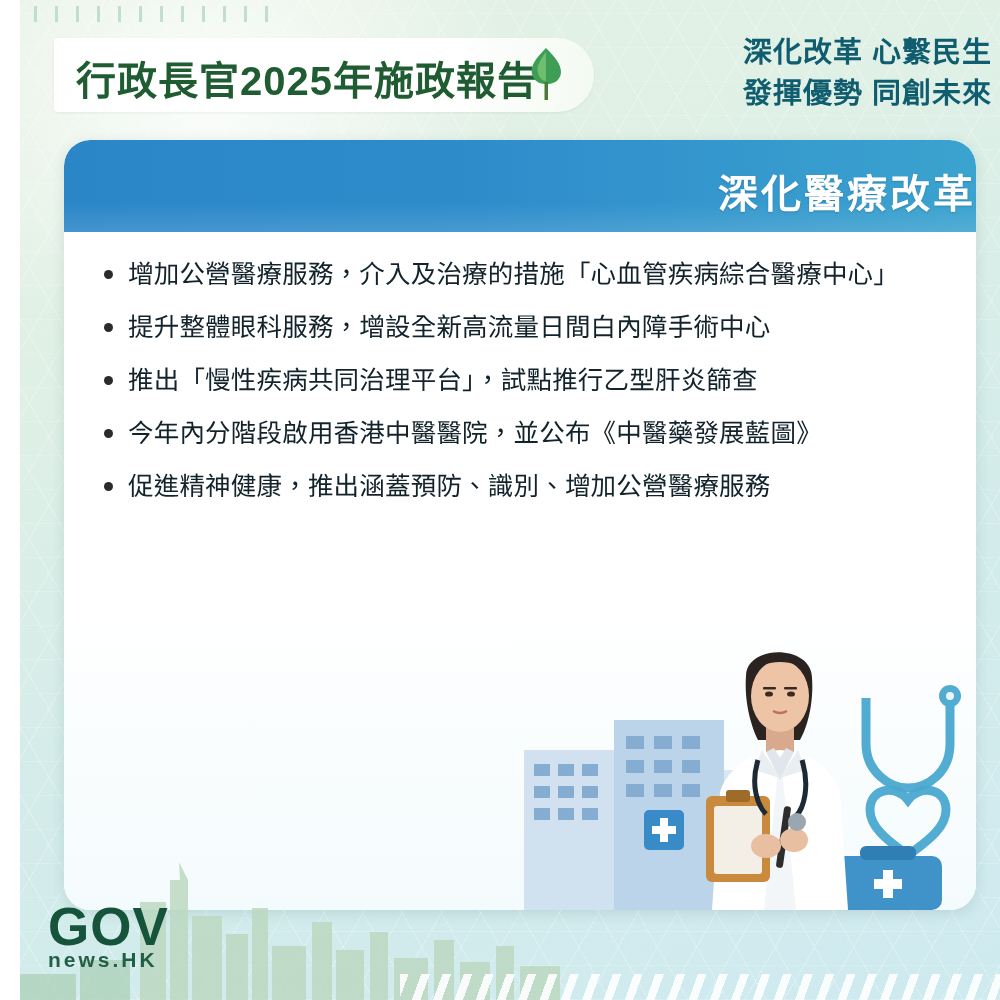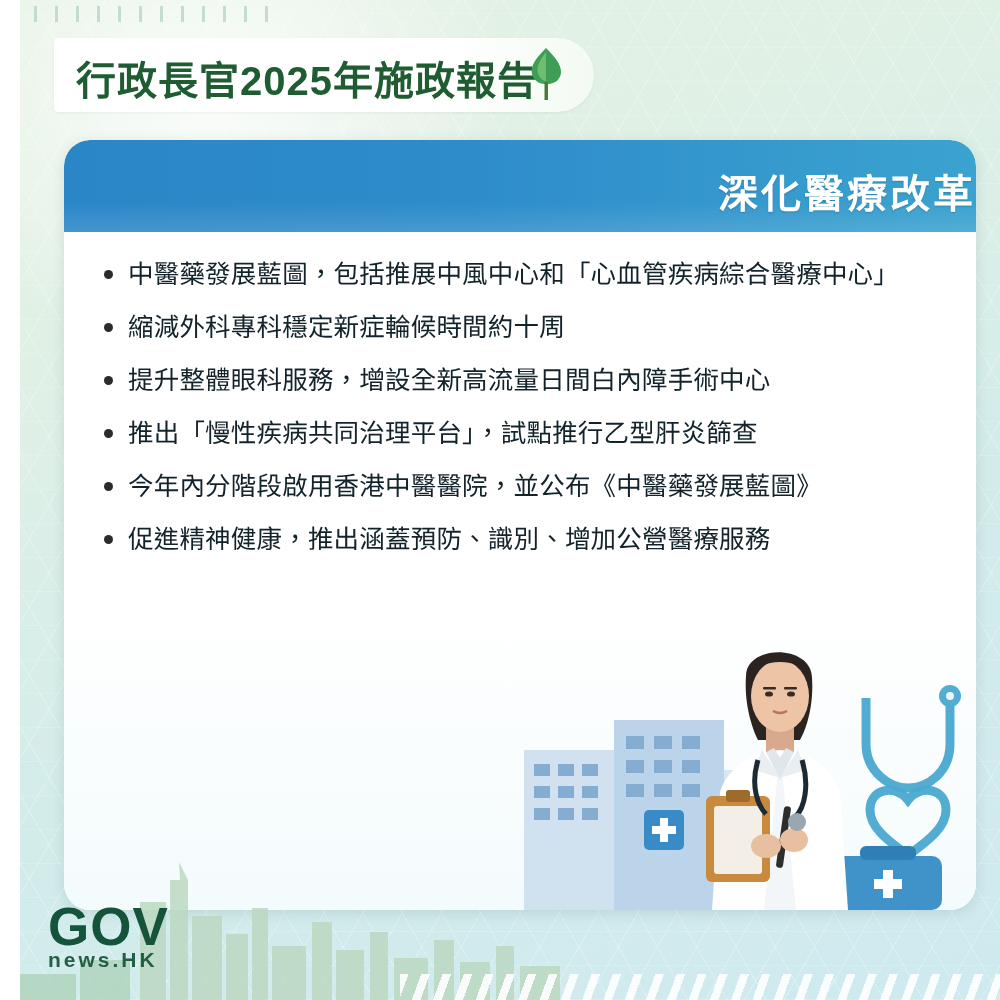--- a/index.html
+++ b/index.html
@@ -245,30 +245,33 @@
     <div class="title-plate">
       <span class="ttl">行政長官2025年施政報告</span>
     </div>
     <span class="tree-icon">
       <svg viewBox="0 0 64 62" width="64" height="62" aria-hidden="true">
         <path d="M32 4 C22 14 16 22 18 30 C19 36 25 40 31 40 L31 56 L34 56 L34 40 C41 40 47 35 47 28 C47 20 41 13 32 4 Z" fill="#3f9e55"></path>
         <path d="M32 8 C26 16 22 23 24 29 C25 34 29 37 32 37 Z" fill="#6dbf6f"></path>
         <rect x="30.5" y="38" width="3.5" height="18" fill="#4a7a3a"></rect>
       </svg>
     </span>
+    <div class="slogan">
+      <div class="ln">深化改革 心繫民生</div>
+      <div class="ln">發揮優勢 同創未來</div>
+    </div>
   </div>
 
   <div class="card">
     <div class="card-head">
       <div class="h">深化醫療改革</div>
     </div>
     <div class="card-body">
       <ul class="points">
-        <li>中醫藥發展藍圖，包括推展中風中心和「心血管疾病綜合醫療中心」</li>
-        <li>縮減外科專科穩定新症輪候時間約十周</li>
+        <li>增加公營醫療服務，介入及治療的措施「心血管疾病綜合醫療中心」</li>
         <li>提升整體眼科服務，增設全新高流量日間白內障手術中心</li>
         <li>推出「慢性疾病共同治理平台」，試點推行乙型肝炎篩查</li>
         <li>今年內分階段啟用香港中醫醫院，並公布《中醫藥發展藍圖》</li>
         <li>促進精神健康，推出涵蓋預防、識別、增加公營醫療服務</li>
       </ul>
 
       <div style="position:absolute;left:440px;bottom:0;width:480px;height:230px;overflow:hidden;">
         <svg viewBox="0 0 480 230" width="480" height="230" aria-hidden="true">
 
           <g opacity="0.95">

